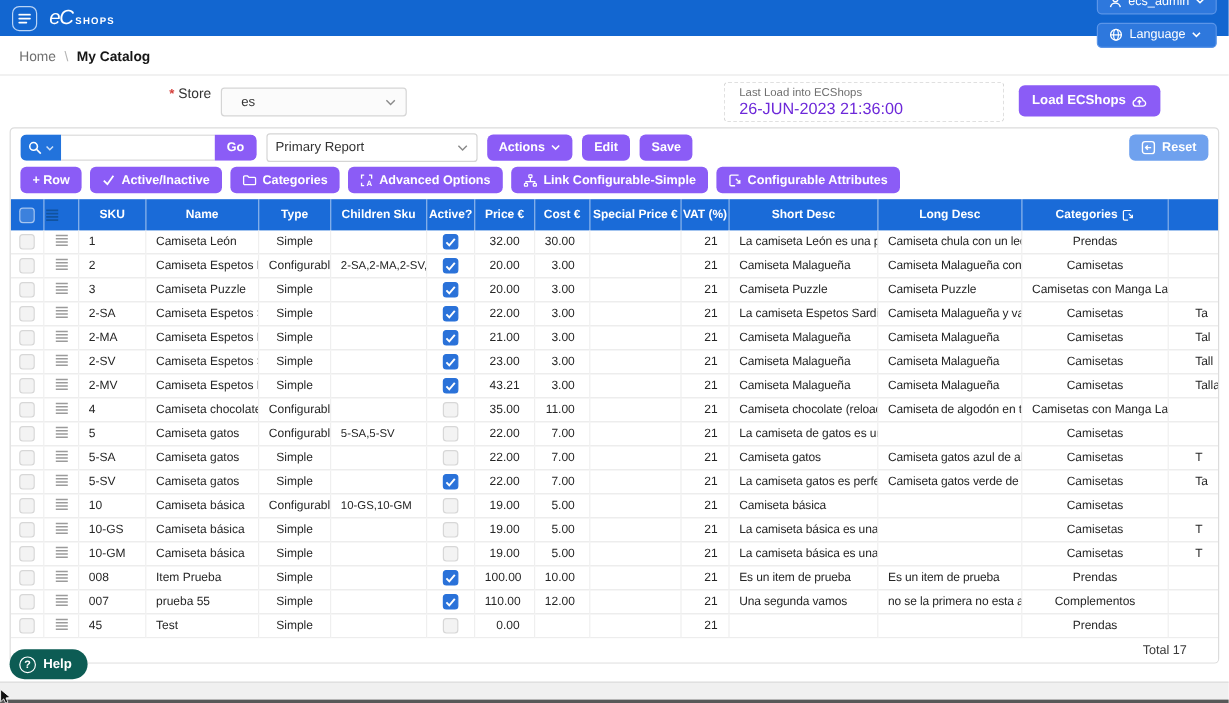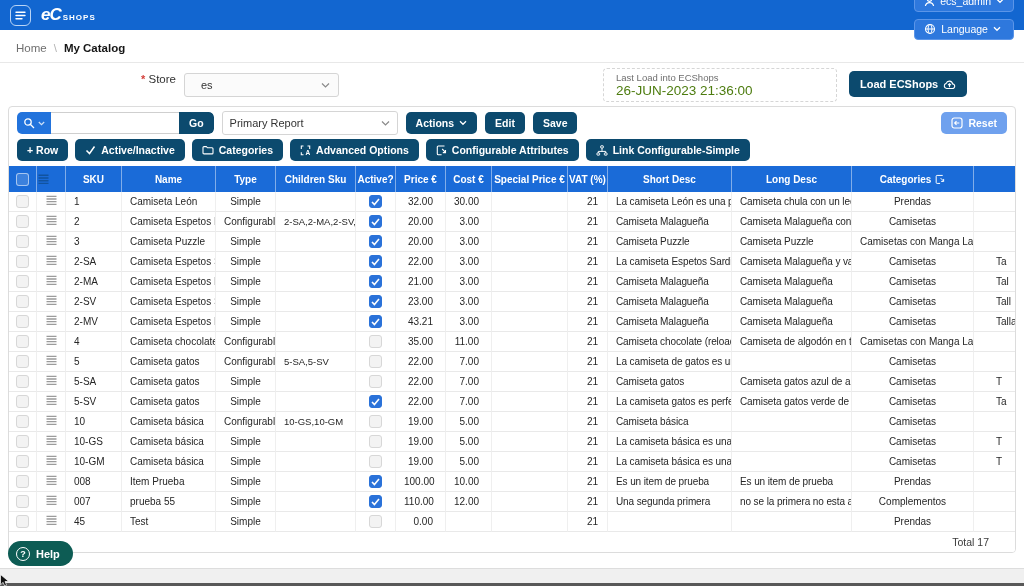--- a/index.html
+++ b/index.html
@@ -9,21 +9,21 @@
     font-family:"Liberation Sans","DejaVu Sans",sans-serif; color:#262626;
   }
   svg { display:block; }
 
   
   .topbar { position:absolute; left:0; top:0; width:1024px; height:30px; background:#1266d0;
             display:flex; align-items:center; padding:0 10px; }
   .nav-toggle { width:21px; height:21px; border:1.5px solid #b9d4f6; border-radius:6px;
                 display:flex; align-items:center; justify-content:center; cursor:pointer; background:transparent; }
   .logo { display:flex; align-items:baseline; margin-left:10px; color:#fff; }
-  .logo-ec { font-size:17px; font-weight:700; letter-spacing:-1px; font-style:italic; }
+  .logo-ec { font-size:17px; font-weight:400; letter-spacing:-1px; font-style:italic; }
   .logo-shops { font-size:8px; font-weight:600; letter-spacing:1px; margin-left:2px; }
   .topbar-right { margin-left:auto; display:flex; gap:7px;flex-direction:column; }
   .top-pill { display:flex; align-items:center; gap:5px; height:21px; padding:0 9px;
               background:#2e78dd; border:1px solid #5b95e8; border-radius:4px; color:#fff; font-size:10.5px; cursor:pointer; }
 
   
   .crumbs { position:absolute; left:16px; top:42px; font-size:11.5px; display:flex; gap:7px; align-items:center; }
   .crumb-home { color:#6f6f6f; cursor:pointer; }
   .crumb-sep { color:#b3b3b3; }
   .crumb-cur { color:#161616; font-weight:700; }
@@ -33,22 +33,22 @@
   .store-field { position:absolute; left:141px; top:10px; display:flex; align-items:flex-start; gap:8px; }
   .req { color:#d43f3a; font-size:11px; font-weight:700; }
   .fld-label { font-size:11.5px; color:#333; }
   .select { display:flex; align-items:center; height:24px; background:#fbfbfb; border:1px solid #d5d5d5;
             border-radius:3px; font-size:11px; color:#333; cursor:pointer; }
   .store-select { width:155px; padding:0 8px 0 16px; }
   .select .sel-val { flex:1; }
   .lastload { position:absolute; left:603px; top:5px; width:234px; height:34px; border:1px dashed #d6d6d6;
               border-radius:4px; padding:3px 12px; }
   .lastload-label { font-size:9.5px; color:#6e6e6e; }
-  .lastload-value { font-size:13.5px; color:#4d7c0f; }
-  .btn { display:inline-flex; align-items:center; justify-content:center; gap:5px; background:#0c4a6e; color:#fff;
+  .lastload-value { font-size:13.5px; color:#6d28d9; }
+  .btn { display:inline-flex; align-items:center; justify-content:center; gap:5px; background:#8b5cf6; color:#fff;
          border:none; border-radius:5px; font-size:10.5px; font-weight:600; height:22px; padding:0 10px;
          cursor:pointer; font-family:inherit; white-space:nowrap; }
   .load-btn { position:absolute; left:849px; top:8px; height:26px; padding:0 11px; font-size:11px; }
 
   
   .grid-region { position:absolute; left:8px; top:106px; width:1008px; height:447px;
                  border:1px solid #dcdcdc; border-radius:4px; background:#fff; overflow:hidden; }
   .tb1 { display:flex; align-items:center; gap:8px; padding:5px 8px; height:32px; }
   .search-group { display:flex; height:22px; border-radius:5px; overflow:hidden; }
   .search-btn { display:flex; align-items:center; gap:3px; background:#2273dc; padding:0 6px; cursor:pointer; }
@@ -245,37 +245,37 @@
       <span>
         <svg width="11" height="11" viewBox="0 0 11 11">
             <path d="M3.5 1H1.3v3M7.5 1h2.2v3M1.3 7.2v2.5h2.2" stroke="#fff" stroke-width="1.1" fill="none"></path>
             <text x="5.4" y="10.4" font-size="6.5" font-weight="bold" fill="#fff">A</text>
           </svg>
       </span>
       <span>Advanced Options</span>
     </button>
     <button class="btn">
       <span>
-        <svg width="11" height="11" viewBox="0 0 11 11">
-            <path d="M8.5 1H2.3a1 1 0 0 0-1 1v6.8a1 1 0 0 0 1 1h3.3" stroke="#fff" stroke-width="1.1" fill="none"></path>
-            <path d="M6.2 4l3.3 3.3M9.5 4.9v2.7H6.8" stroke="#fff" stroke-width="1.1" fill="none"></path>
-          </svg>
-      </span>
-      <span>Configurable Attributes</span>
-    </button>
-    <button class="btn">
-      <span>
         <svg width="12" height="11" viewBox="0 0 12 11">
             <rect x="4.7" y=".8" width="2.6" height="2.2" rx=".4" stroke="#fff" stroke-width="1" fill="none"></rect>
             <rect x="1" y="7.9" width="2.6" height="2.2" rx=".4" stroke="#fff" stroke-width="1" fill="none"></rect>
             <rect x="8.4" y="7.9" width="2.6" height="2.2" rx=".4" stroke="#fff" stroke-width="1" fill="none"></rect>
             <path d="M6 3.2v2.2M2.3 7.9V6.4h7.4v1.5M6 6.4V5.4" stroke="#fff" stroke-width="1" fill="none"></path>
           </svg>
       </span>
       <span>Link Configurable-Simple</span>
+    </button>
+    <button class="btn">
+      <span>
+        <svg width="11" height="11" viewBox="0 0 11 11">
+            <path d="M8.5 1H2.3a1 1 0 0 0-1 1v6.8a1 1 0 0 0 1 1h3.3" stroke="#fff" stroke-width="1.1" fill="none"></path>
+            <path d="M6.2 4l3.3 3.3M9.5 4.9v2.7H6.8" stroke="#fff" stroke-width="1.1" fill="none"></path>
+          </svg>
+      </span>
+      <span>Configurable Attributes</span>
     </button>
   </div>
 
   <table>
     <colgroup>
       <col style="width:28px">
         <col style="width:29px">
         <col style="width:56px">
         <col style="width:94px">
       <col style="width:60px">
@@ -638,21 +638,21 @@
           <td>prueba 55</td>
           <td class="c-type">Simple</td>
           <td class="c-children"></td>
           <td class="c-active"><span class="cb on"><svg width="9" height="8" viewBox="0 0 9 8">
                 <path d="M1 4l2.4 2.5L8 1" stroke="#fff" stroke-width="1.6" fill="none"></path>
               </svg></span></td>
           <td class="c-num">110.00</td>
           <td class="c-num">12.00</td>
           <td class="c-num"></td>
           <td class="c-num c-vat">21</td>
-          <td class="c-desc">Una segunda primera</td>
+          <td class="c-desc">Una segunda vamos</td>
           <td class="c-desc">no se la primera no esta ayud...</td>
           <td class="c-cat">Complementos</td>
           <td class="c-tail"></td>
         </tr>
         <tr>
           <td class="c-sel"><span class="cb off"></span></td>
           <td class="c-menu"><span class="burger"><svg width="13" height="11" viewBox="0 0 13 11">
                 <path d="M1.5 1.3h10M1.5 4h10M1.5 6.7h10M1.5 9.4h10" stroke="#9b9b9b" stroke-width="1.3" fill="none"></path>
               </svg></span></td>
           <td>45</td>

